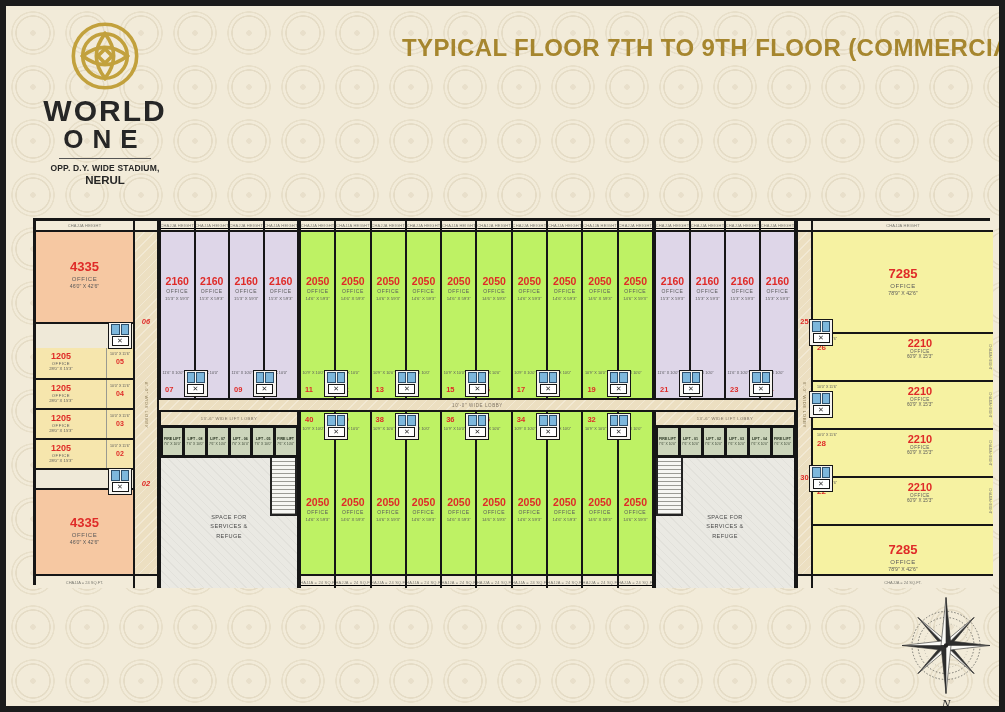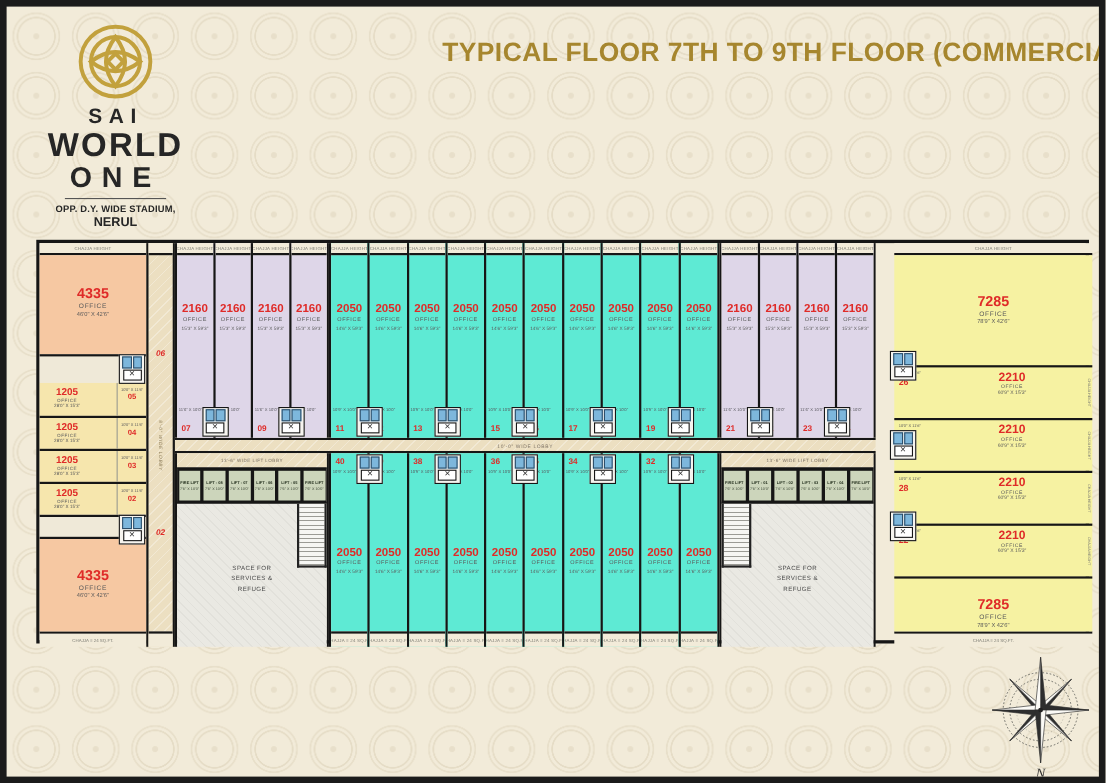--- a/index.html
+++ b/index.html
@@ -42,24 +42,24 @@
   .corridor { grid-area:2/3/3/6; }
   .svc-left { grid-area:3/3/4/4; }
   .b2050  { grid-area:3/4/4/5; }
   .svc-right{ grid-area:3/5/4/6; }
   .left-band { grid-area:1/1/4/2; }
   .left-lobby{ grid-area:1/2/4/3;font-style:italic; }
   .right-lobby{ grid-area:1/6/4/7; }
   .right-band{ grid-area:1/7/4/8; }
   
   .tstrip { display:flex; align-items:stretch; border-left:2px solid #161616; border-right:2px solid #161616; }
-  .unit { flex:1; display:flex; flex-direction:column; position:relative; min-width:0; }
+  .unit { flex:1; display:flex; flex-direction:column; position:relative; min-width:0;text-decoration:underline; }
   .unit + .unit { border-left:2px solid #161616; }
   .lavender { background:#ded6e8; }
-  .orange   { background:#5eead4; }
+  .orange   { background:#bef264; }
   .ctag { height:11px; flex:0 0 11px; background:#f2ebd9; border-bottom:2px solid #161616;
           font-size:4px; color:#7a7a72; display:flex; align-items:center; justify-content:center;
           white-space:nowrap; overflow:hidden; letter-spacing:.2px; }
   .flip .ctag { border-bottom:none; border-top:2px solid #161616; flex-basis:14px; height:14px; }
   .uzone { flex:1; position:relative; }
   .ulabel { position:absolute; top:33%; left:0; right:0; text-align:center; }
   .flip .ulabel { top:38%; }
   .uarea { display:block; font-size:10.5px; font-weight:bold; color:#df2b28; }
   .utype { display:block; font-size:5px; color:#5a5a5a; letter-spacing:.6px; margin-top:1.5px; }
   .udim  { display:block; font-size:4.3px; color:#5a5a5a; margin-top:1.5px; white-space:nowrap; }
@@ -161,21 +161,20 @@
   <div class="brand">
     <svg viewBox="0 0 100 100" width="72" height="72">
       <g stroke="#c2a13d" fill="none" stroke-width="5">
         <circle cx="50" cy="50" r="44"></circle>
         <circle cx="50" cy="50" r="31"></circle>
         <path d="M50 19 Q74 50 50 81 Q26 50 50 19 Z"></path>
         <path d="M19 50 Q50 26 81 50 Q50 74 19 50 Z"></path>
         <rect x="43" y="43" width="14" height="14" transform="rotate(45 50 50)"></rect>
       </g>
     </svg>
-    <div class="brand-sai">SAI</div>
     <div class="brand-world">WORLD</div>
     <div class="brand-one">ONE</div>
     <div class="brand-rule"></div>
     <div class="brand-addr">OPP. D.Y. WIDE STADIUM,</div>
     <div class="brand-city">NERUL</div>
   </div>
 
   <div class="main-title">TYPICAL FLOOR 7TH TO 9TH FLOOR (COMMERCIAL)</div>
 
   <div class="plan">
@@ -812,20 +811,27 @@
       <div class="svc-body">
         <div class="stairs sw"></div>
         <div class="svc-label">
           <div>SPACE FOR</div>
           <div>SERVICES &amp;</div>
           <div>REFUGE</div>
         </div>
       </div>
     </div>
 
+    <div class="right-lobby vlobby">
+      <div class="lspacer-top"></div>
+      <div class="lobby-no" style="top:96px">25</div>
+      <div class="vtext">8'-0" WIDE LOBBY</div>
+      <div class="lobby-no" style="top:252px">30</div>
+      <div class="lspacer-bot"></div>
+    </div>
 
     <div class="right-band">
       <div class="ctag lb-tag toprow">CHAJJA HEIGHT</div>
       <div class="rb7285 topu">
         <div class="ulabel">
           <span class="uarea">7285</span>
           <span class="utype">OFFICE</span>
           <span class="udim">78'9" X 42'6"</span>
         </div>
       </div>

